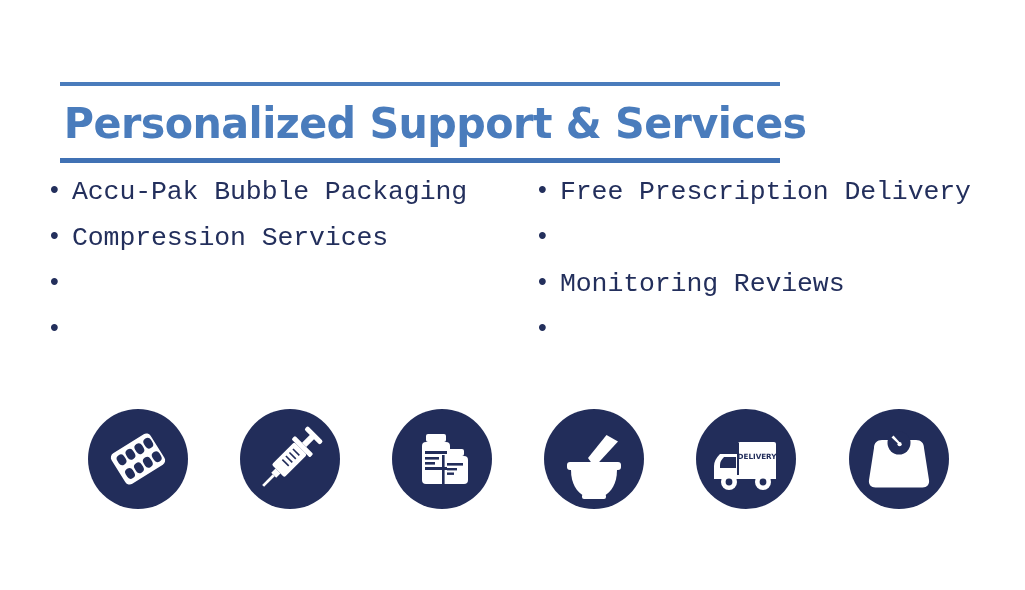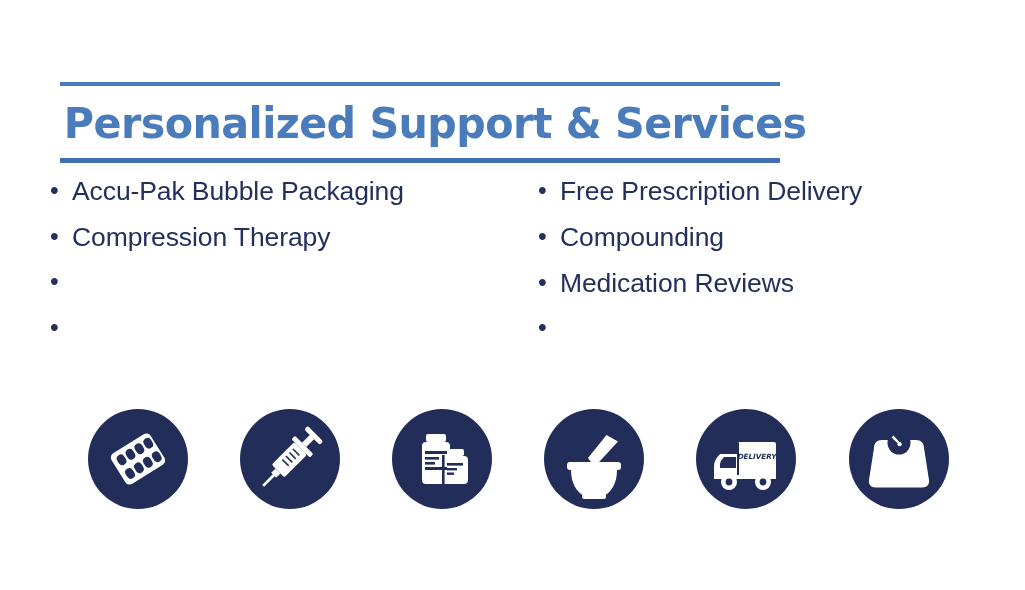--- a/index.html
+++ b/index.html
@@ -71,21 +71,21 @@
   .bullet {
     flex: 0 0 auto;
     width: 22px;
     font-size: 25px;
     line-height: 1;
     color: #232f5c;
     position: relative;
     top: -1px;
   }
   .service-label {
-    font-family: Liberation Sans, sans-serif;
+    font-family: Liberation Mono, monospace;
     font-size: 26.5px;
     line-height: 1;
     color: #232f5c;
     white-space: nowrap;
     letter-spacing: -0.1px;
   }
 
   
   #icon-row {
     position: absolute;
@@ -100,63 +100,62 @@
     width: 100px;
     height: 100px;
     border-radius: 50%;
     background: #222d5a;
   }
   .icon-circle svg { display: block; }
   .icon-circle:nth-of-type(1) { left: 0px; }
   .icon-circle:nth-of-type(2) { left: 152px; }
   .icon-circle:nth-of-type(3) { left: 304px; }
   .icon-circle:nth-of-type(4) { left: 456px; }
-  .icon-circle:nth-of-type(5) { left: 608px; font-style: italic; }
+  .icon-circle:nth-of-type(5) { left: 608px; }
   .icon-circle:nth-of-type(6) { left: 761px; }
 </style>
 </head>
 <body>
 
 <div id="title-block">
   <div id="rule-top"></div>
   <div id="page-title">Personalized Support &amp; Services</div>
   <div id="rule-bottom"></div>
 </div>
 
 <div id="services">
 
   <div class="service-col left">
     <div class="service-item">
       <span class="bullet">•</span>
       <span class="service-label">Accu-Pak Bubble Packaging</span>
     </div>
     <div class="service-item">
       <span class="bullet">•</span>
-      <span class="service-label">Compression Therapy</span>
+      <span class="service-label">Compression Services</span>
     </div>
     <div class="service-item">
       <span class="bullet">•</span>
     </div>
     <div class="service-item">
       <span class="bullet">•</span>
     </div>
   </div>
 
   <div class="service-col right">
     <div class="service-item">
       <span class="bullet">•</span>
       <span class="service-label">Free Prescription Delivery</span>
     </div>
     <div class="service-item">
       <span class="bullet">•</span>
-      <span class="service-label">Compounding</span>
-    </div>
-    <div class="service-item">
-      <span class="bullet">•</span>
-      <span class="service-label">Medication Reviews</span>
+    </div>
+    <div class="service-item">
+      <span class="bullet">•</span>
+      <span class="service-label">Monitoring Reviews</span>
     </div>
     <div class="service-item">
       <span class="bullet">•</span>
     </div>
   </div>
 
 </div>
 
 <div id="icon-row">
 

